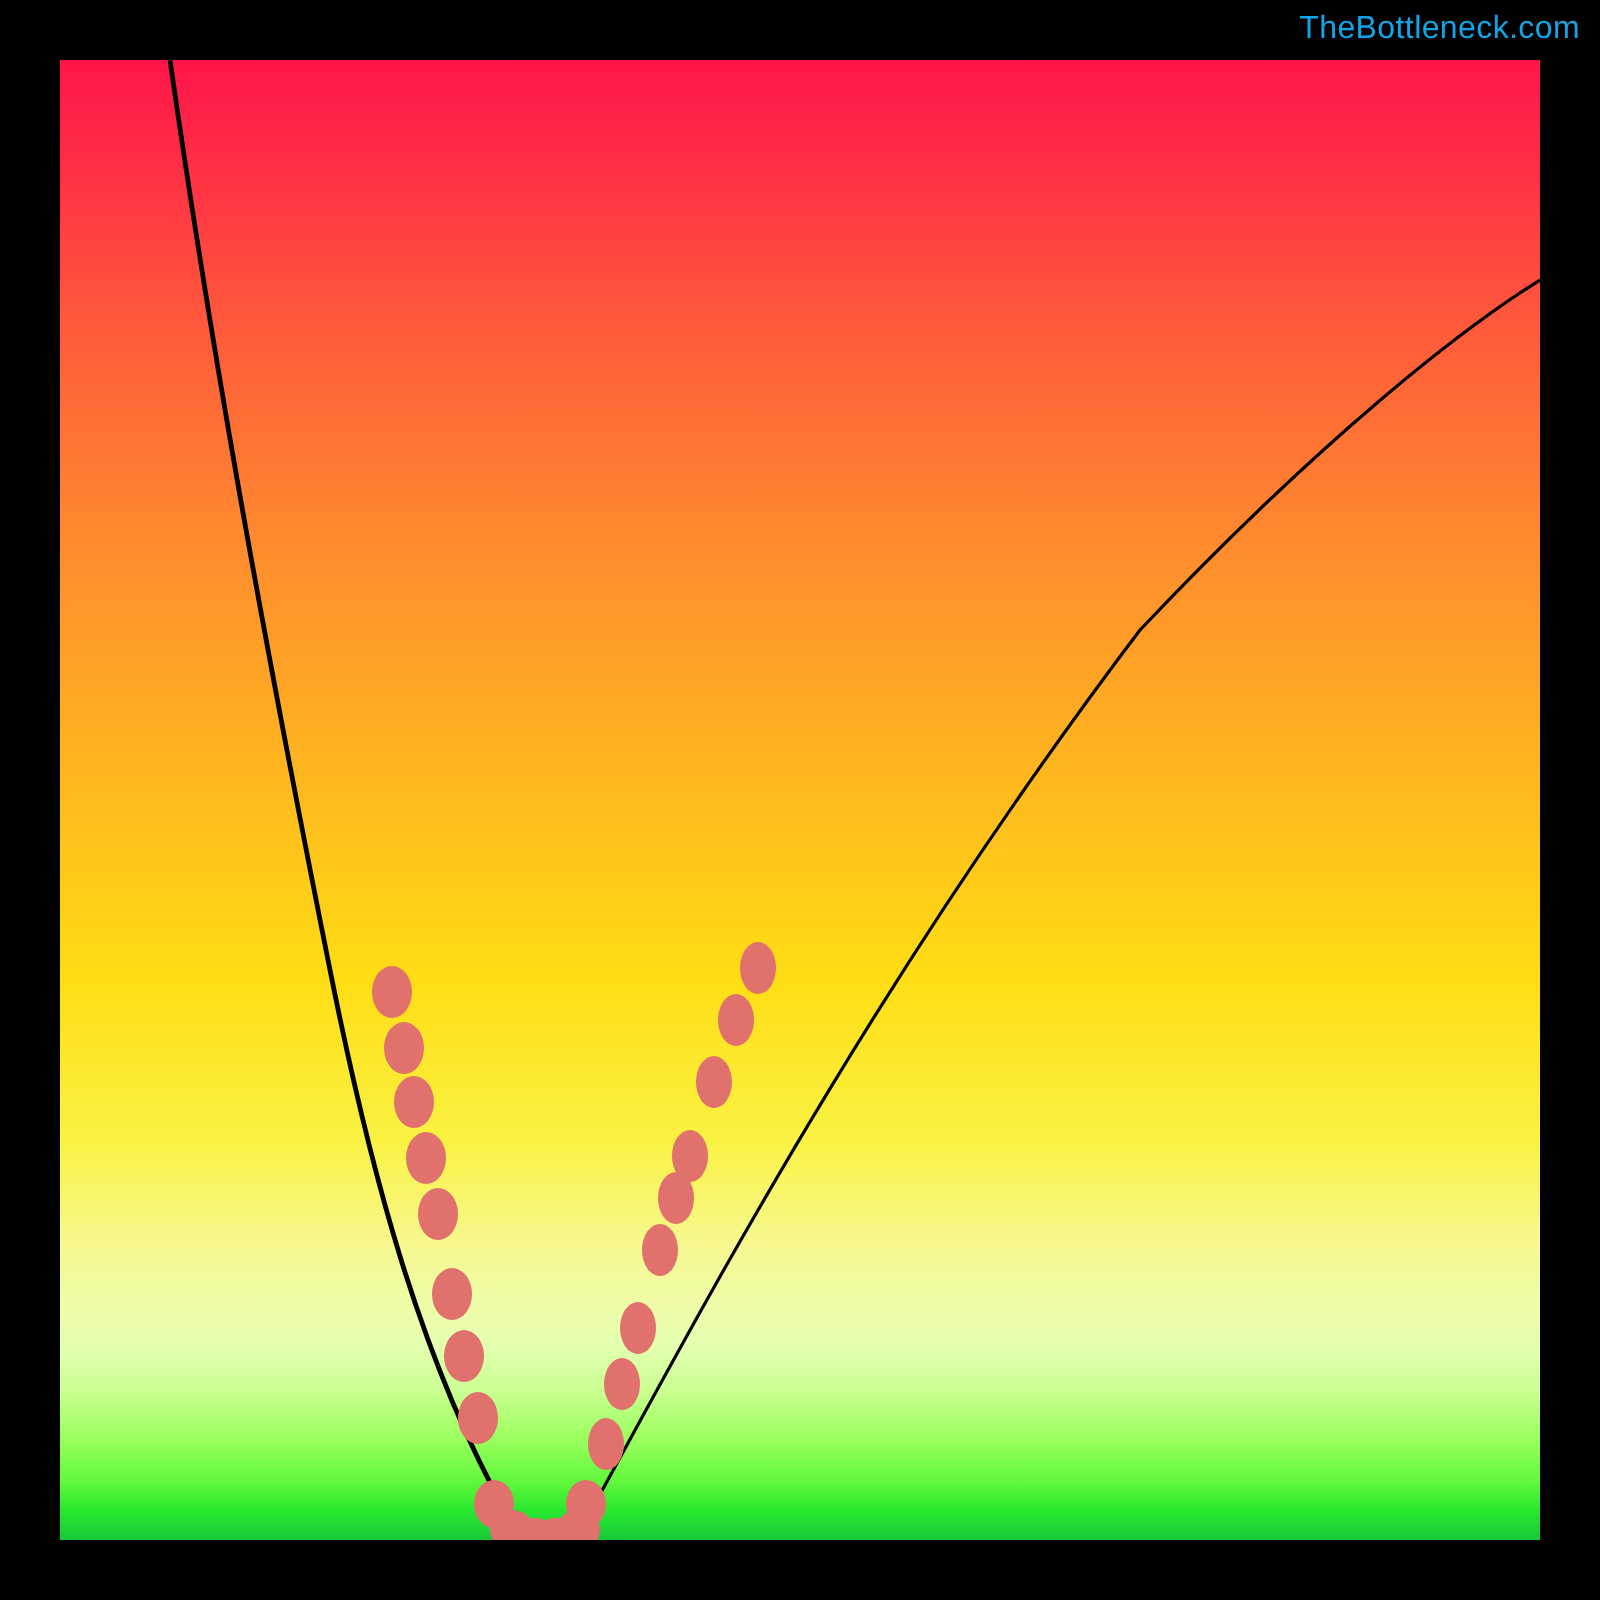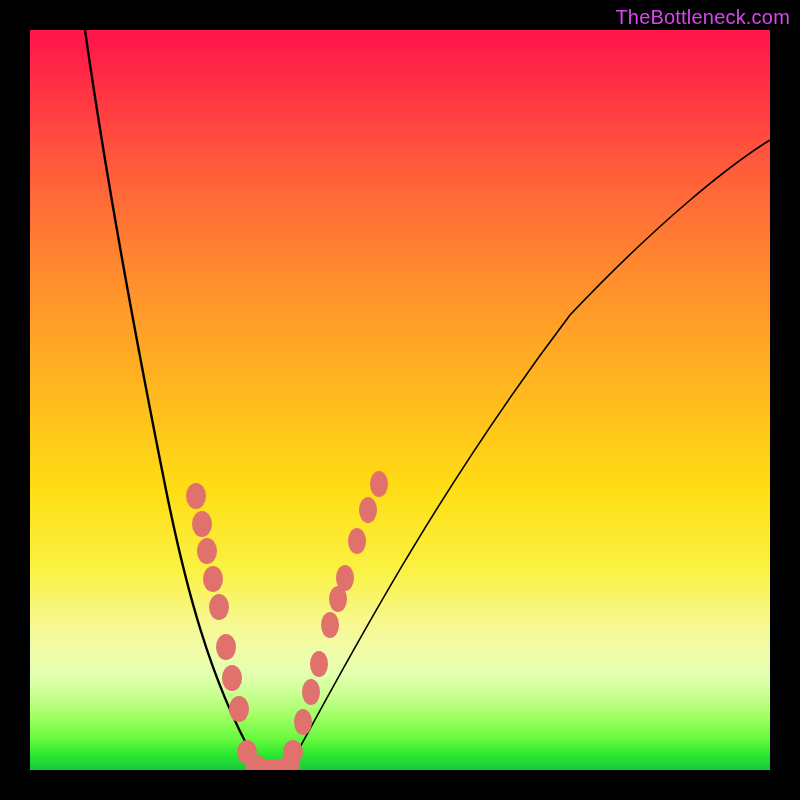--- a/index.html
+++ b/index.html
@@ -40,22 +40,22 @@
       #9dff60 93%,
       #63f83c 96%,
       #29e82f 98%,
       #17c93a 100%
     );
   }
   .attribution {
     position: absolute;
     top: 6px;
     right: 10px;
-    color: #d946ef;
-    font-size: 20px;
+    color: #0ea5e9;
+    font-size: 16px;
     letter-spacing: 0.2px;
     font-weight: 400;
     user-select: none;
   }
   svg.overlay {
     position: absolute;
     left: 0;
     top: 0;
     width: 740px;
     height: 740px;

